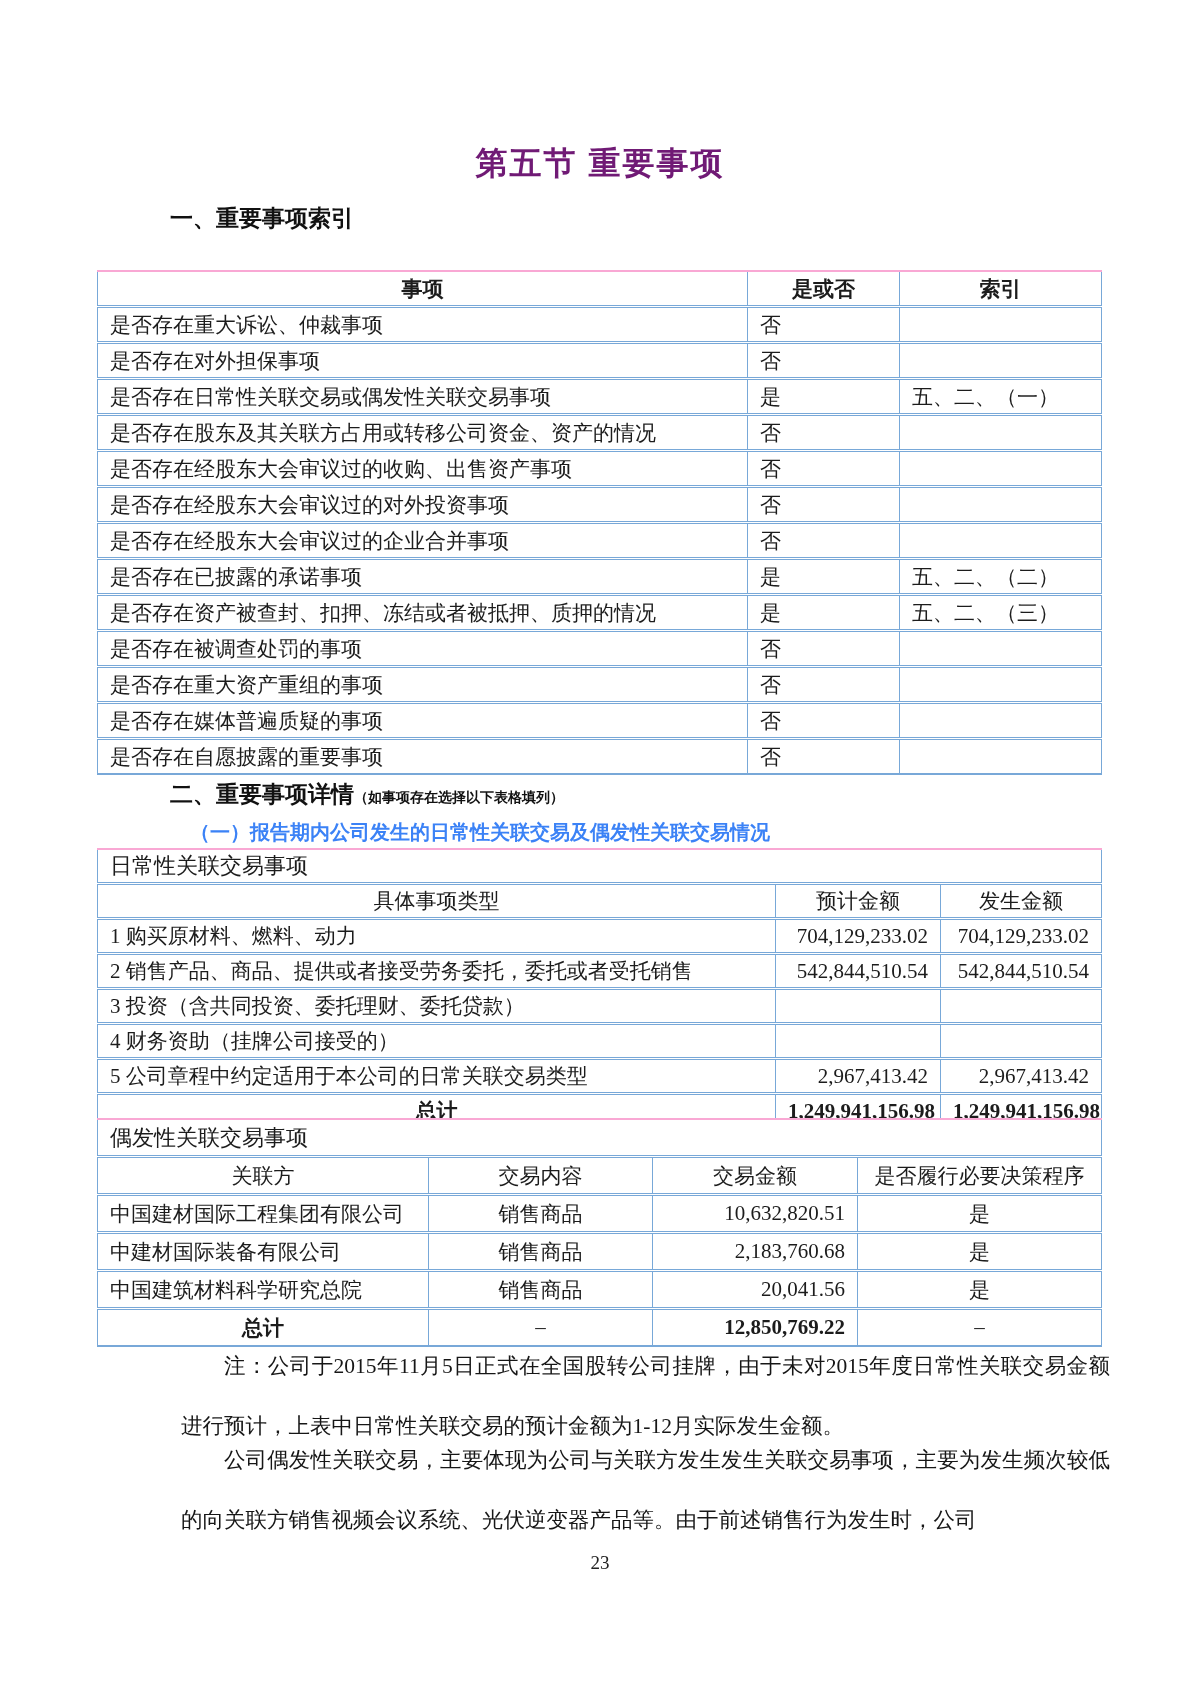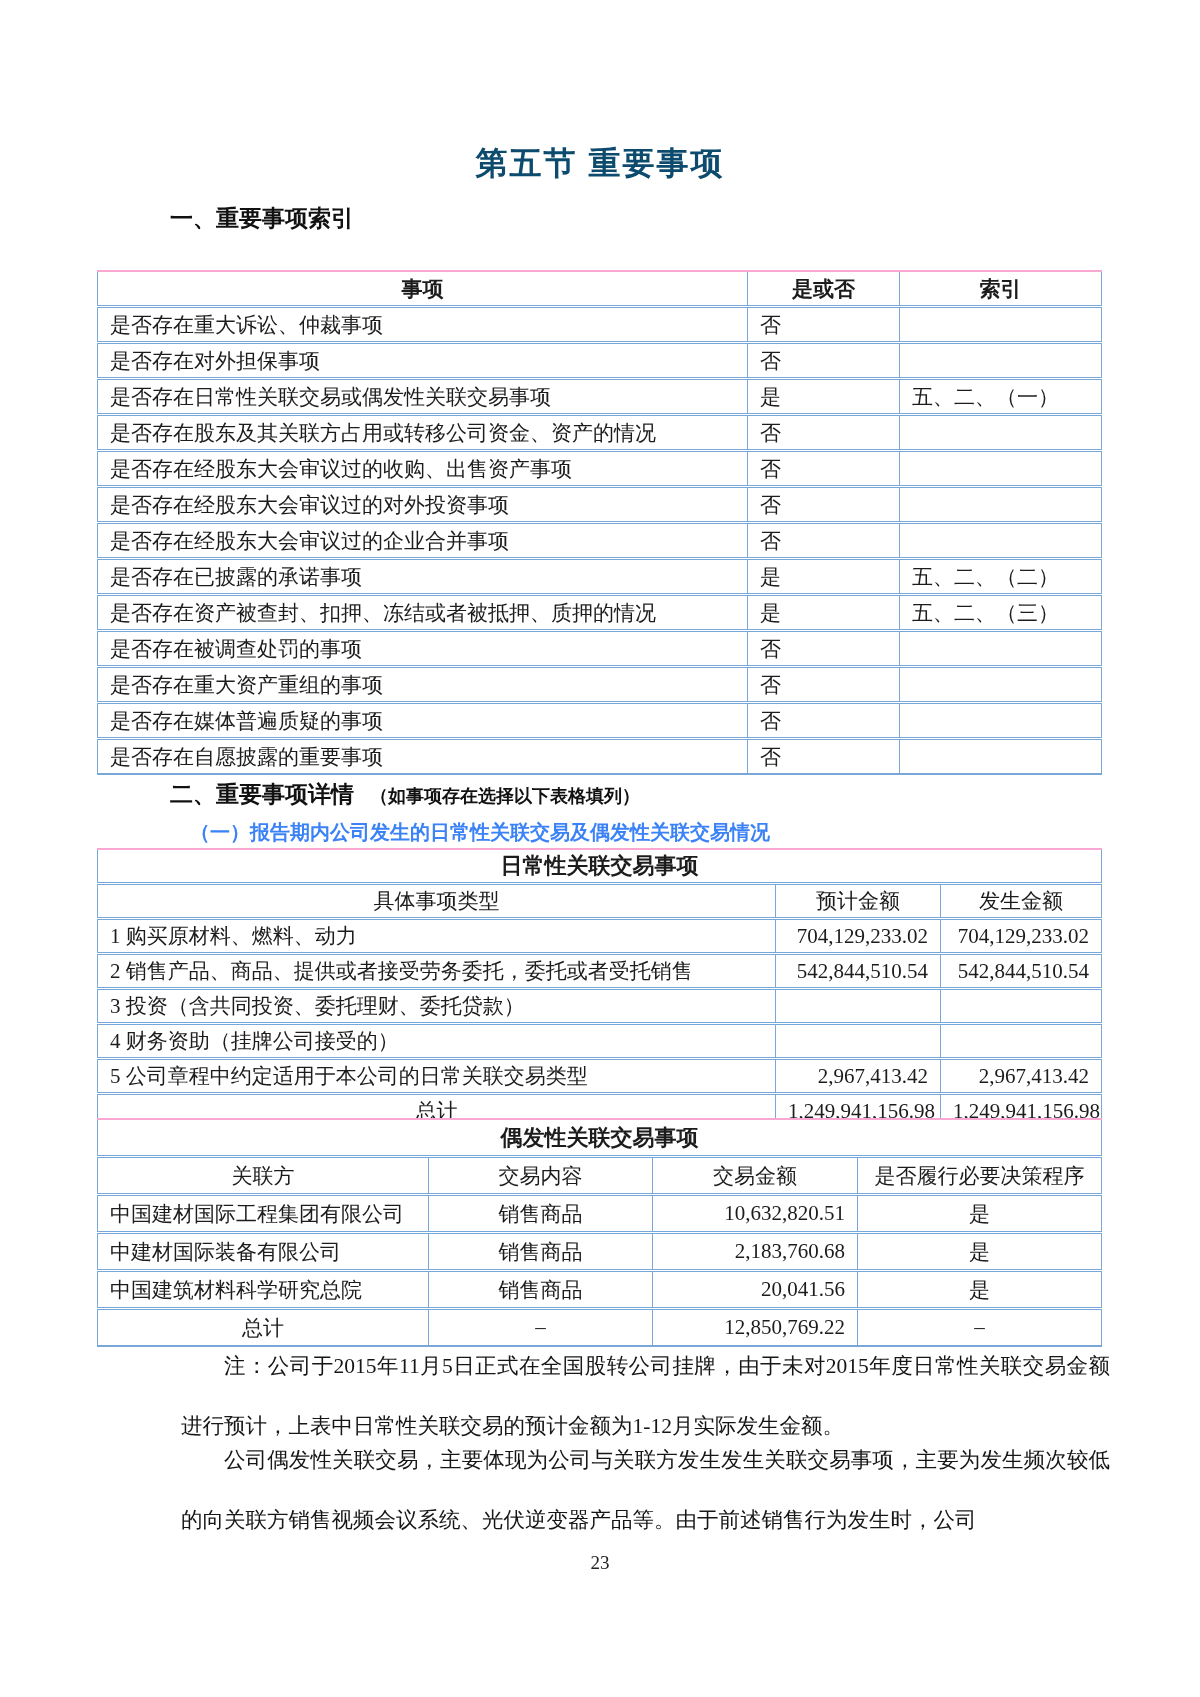--- a/index.html
+++ b/index.html
@@ -5,30 +5,30 @@
   html,body { margin:0; padding:0; background:#e8e8e8; }
   .page {
     position:relative; width:1200px; height:1697px; margin:0 auto;
     background:#ffffff; color:#1a1a1a;
     font-family:"Liberation Serif", serif;
     overflow:hidden;
   }
   .doc-title {
     position:absolute; top:142px; left:0; width:1200px;
     text-align:center; font-family:"Liberation Sans", sans-serif;
-    font-weight:bold; font-size:32px; letter-spacing:2px; color:#0c4a6e;
+    font-weight:bold; font-size:32px; letter-spacing:2px; color:#701a75;
   }
   .sec-heading {
     position:absolute; left:170px;
     font-family:"Liberation Sans", sans-serif; font-weight:bold;
     font-size:23px; color:#111;
   }
   .sec1-heading { top:203px; }
   .sec2-heading { top:779px; }
-  .sec2-heading .suffix { font-size:18px; font-weight:bold;margin-left:16px; }
+  .sec2-heading .suffix { font-size:14px; font-weight:bold; }
   .sub-heading {
     position:absolute; left:190px; top:819px;
     font-family:"Liberation Sans", sans-serif; font-weight:bold;
     font-size:20px; color:#3b82f6;text-align:right;
   }
   table.doc-table {
     position:absolute; left:97px; width:1004px;
     border-collapse:collapse; table-layout:fixed;
     font-size:21px; color:#1c1c1c;
   }
@@ -41,23 +41,23 @@
   table.doc-table tr.tr-first td { border-top:2px solid #f9a8d4; }
   table.doc-table tr.tr-last td  { border-bottom:2px solid #78a8d8; }
   .t1 { top:270px; }
   .t1 td { height:31px; }
   .t2 { top:848px; }
   .t2 td { height:30px; }
   .t3 { top:1118px; }
   .t3 td { height:33px; }
   td.c-center { text-align:center; }
   td.c-right  { text-align:right; }
-  td.c-bold, tr.total-row td.c-bold { font-weight:normal; }
+  td.c-bold, tr.total-row td.c-bold { font-weight:bold; }
   .t1 tr.hdr td { font-weight:bold; text-align:center; }
-  .t2 tr.ttl td, .t3 tr.ttl td { font-weight:bold; text-align:center; font-size:22px; }
+  .t2 tr.ttl td, .t3 tr.ttl td { font-weight:normal; font-size:22px; }
   .t2 tr.hdr td, .t3 tr.hdr td { text-align:center; }
   .idx-cell { padding-left:20px; }
   .para {
     position:absolute; left:181px; width:929px;
     font-size:21.5px; line-height:60px; text-align:justify;
     text-indent:43px; color:#161616;
   }
   .para1 { top:1336px; }
   .para2 { top:1430px; }
   .page-number {

